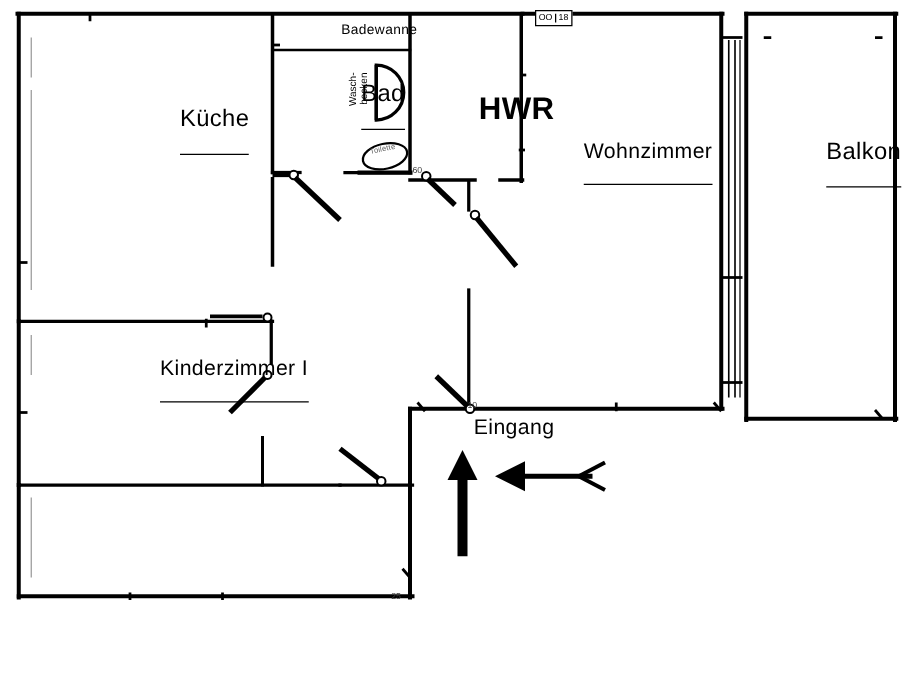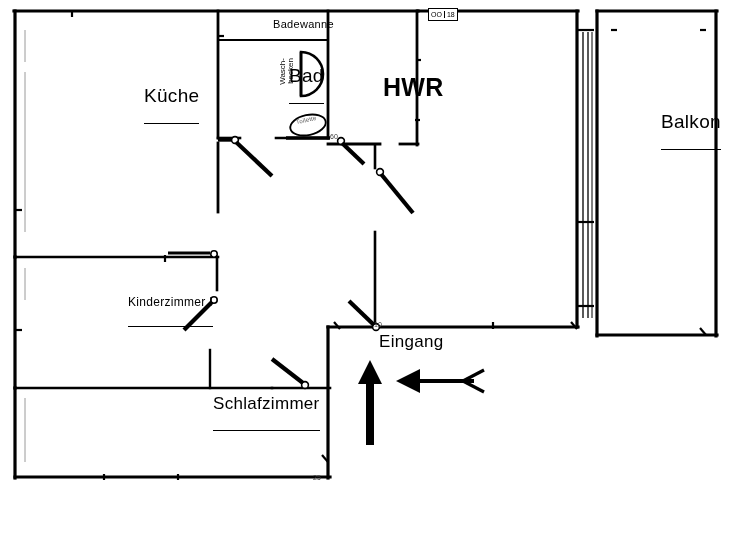--- a/index.html
+++ b/index.html
@@ -37,21 +37,21 @@
   }
   .room-label.underlined {
     border-bottom: 1.6px solid #000000;
     padding-bottom: 18px;
   }
   .lbl-kueche      { left: 104px; top:  86px; font-size: 19px; }
   .lbl-bad         { left: 249px; top:  66px; font-size: 19px; }
   .lbl-hwr         { left: 343px; top:  75px; font-size: 25px; font-weight: bold; }
   .lbl-wohnzimmer  { left: 427px; top: 112px; font-size: 17px; }
   .lbl-balkon      { left: 621px; top: 112px; font-size: 19px; }
-  .lbl-kinder      { left:  88px; top: 296px; font-size: 12px; }
+  .lbl-kinder      { left:  88px; top: 286px; font-size: 17px; }
   .lbl-schlaf      { left: 173px; top: 395px; font-size: 17px; }
   .lbl-eingang     { left: 339px; top: 333px; font-size: 17px; }
   .lbl-badewanne {
     left: 233px; top:  19px; font-size: 11px;
   }
   .fixture-label {
     position: absolute;
     color: #000000;
     font-family: "Liberation Sans", sans-serif;
     font-size: 8px;
@@ -260,26 +260,26 @@
       </g>
     </g>
   </svg>
 
   <div class="room-label underlined lbl-kueche">Küche</div>
 
   <div class="room-label underlined lbl-bad">Bad</div>
 
   <div class="room-label lbl-hwr">HWR</div>
 
+  <div class="room-label underlined lbl-wohnzimmer">Wohnzimmer</div>
 
   <div class="room-label underlined lbl-balkon">Balkon</div>
 
   <div class="room-label underlined lbl-kinder">Kinderzimmer I</div>
 
-  <div class="room-label underlined lbl-schlaf">Schlafzimmer</div>
 
   <div class="room-label lbl-eingang">Eingang</div>
 
   <div class="room-label lbl-badewanne">Badewanne</div>
 
   <div class="fixture-label lbl-waschbecken"><span>Wasch-</span><br><span>becken</span></div>
 
   <div class="fixture-label lbl-toilette">Toilette</div>
 
   <div class="dim-label dim-60">60</div>

